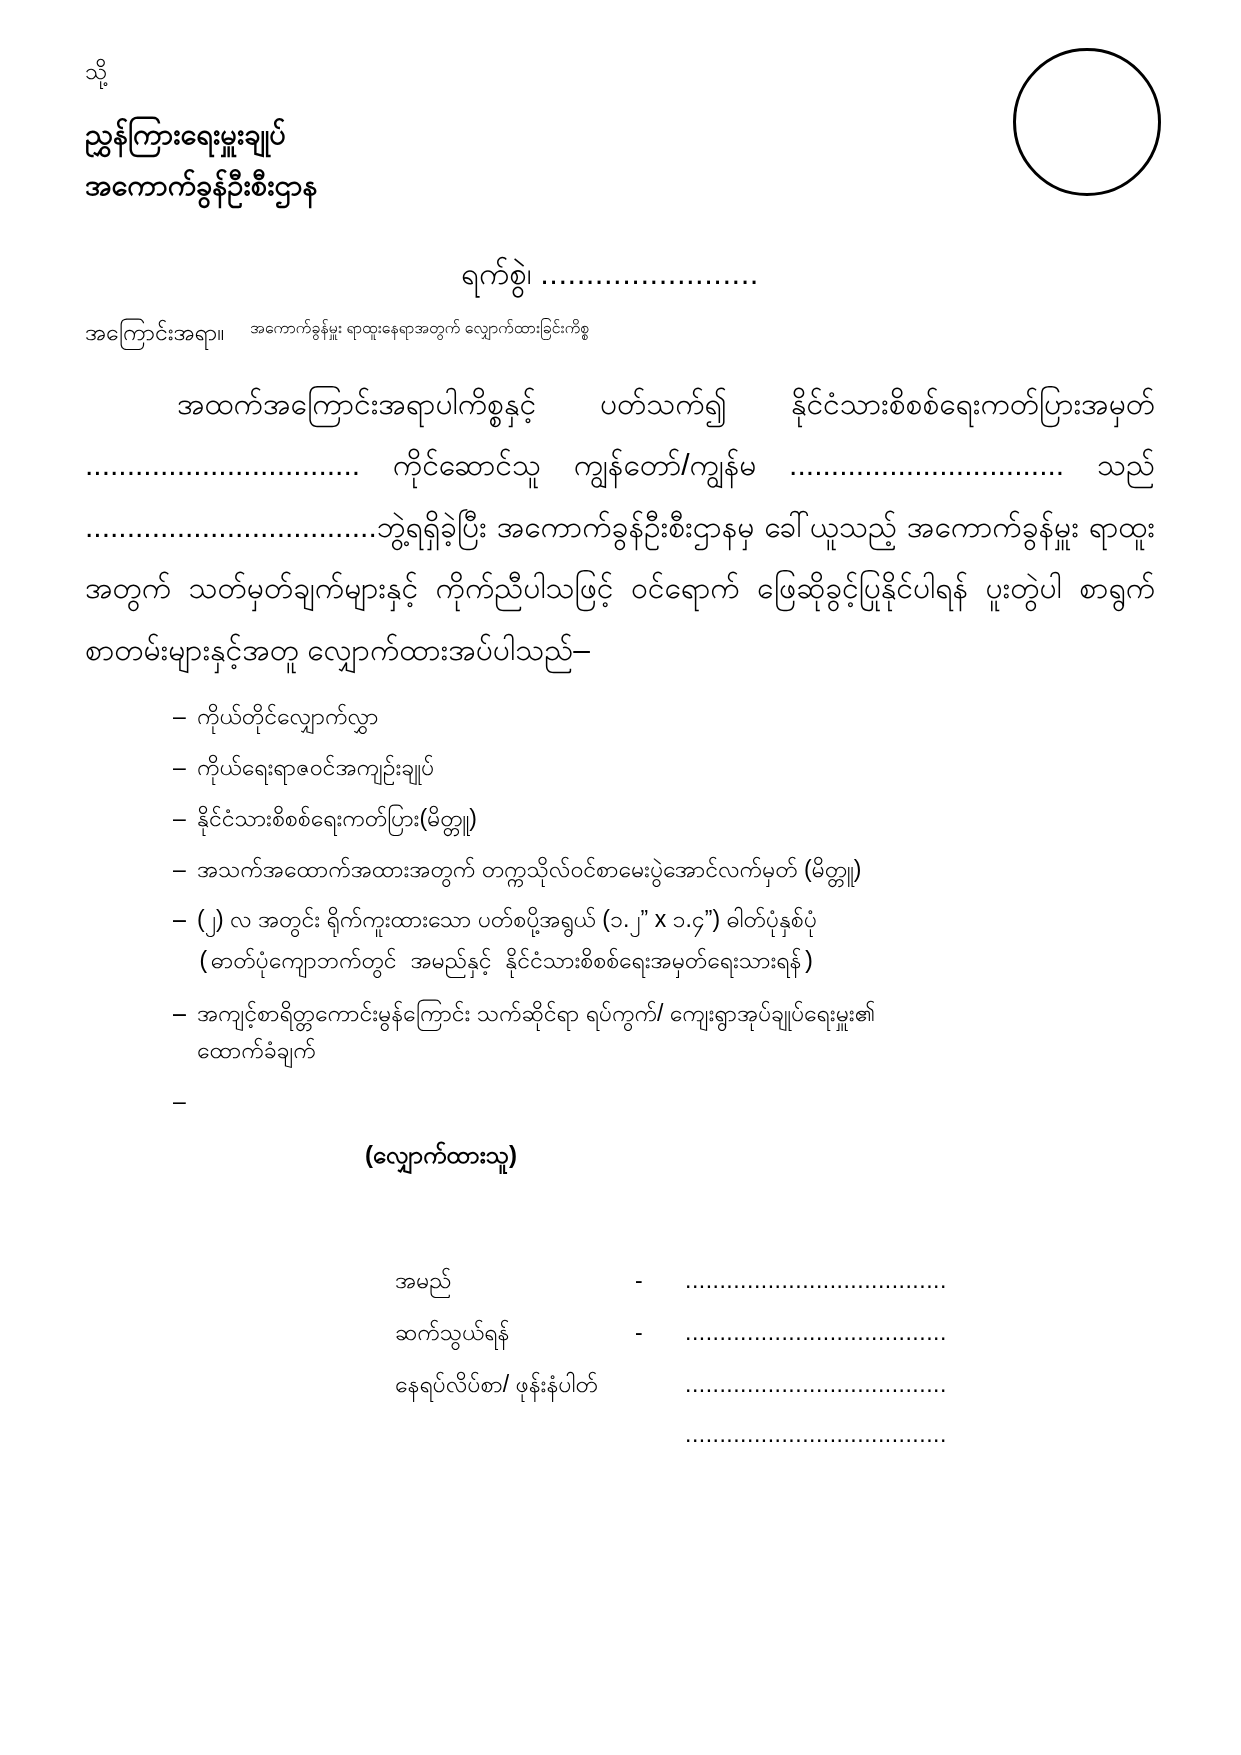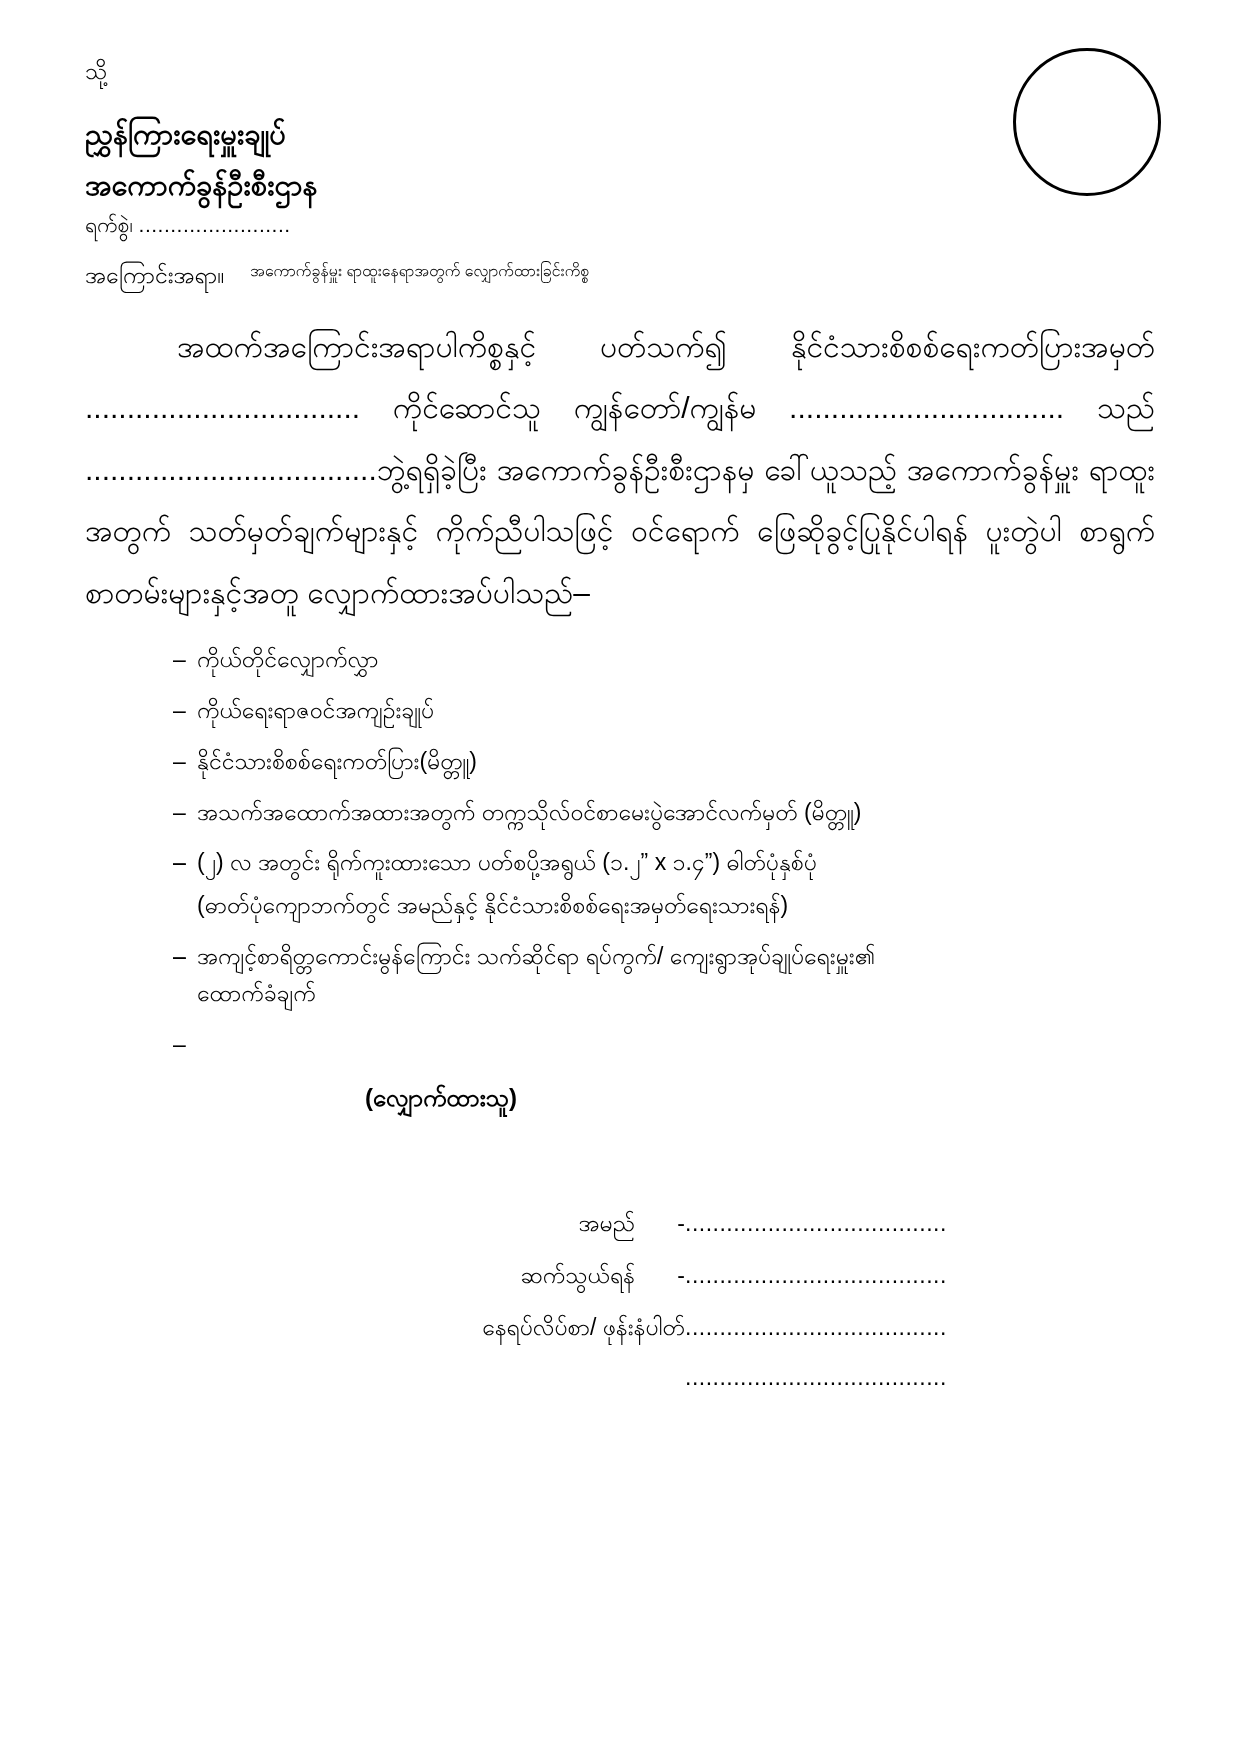--- a/index.html
+++ b/index.html
@@ -44,22 +44,23 @@
     right: 80px;
     top: 48px;
     width: 148px;
     height: 148px;
     border: 3px solid #000;
     border-radius: 50%;
     box-sizing: border-box;
   }
 
   .date-row {
-    text-align: left;
-    font-size: 21px;
+    margin-top: 42px;
+    text-align: center;
+    font-size: 31px;
     padding-right: 20px;
   }
   .subject-row {
     margin-top: 18px;
     font-size: 23px;
     display: flex;
     align-items: flex-start;
   }
   .subject-label { white-space: nowrap; }
   .subject-text {
@@ -90,38 +91,38 @@
     line-height: 1.6;
   }
   .items li .dash {
     position: absolute;
     left: 88px;
     top: 0;
   }
   .items li .sub {
     display: block;
     margin-top: 6px;
+    font-family: Liberation Mono, monospace;
   }
   .items li .cont {
     display: block;
   }
 
   .signer {
     margin-top: 70px;
     text-align: left;
     font-weight: bold;
     font-size: 24px;
     padding-left: 280px;
   }
 
   .fields {
     margin-top: 90px;
     margin-left: 310px;
     font-size: 23px;
-    text-align: right;
   }
   .field-row {
     display: flex;
     align-items: baseline;
     margin-bottom: 18px;
   }
   .field-label {
     width: 240px;
     white-space: nowrap;
   }

